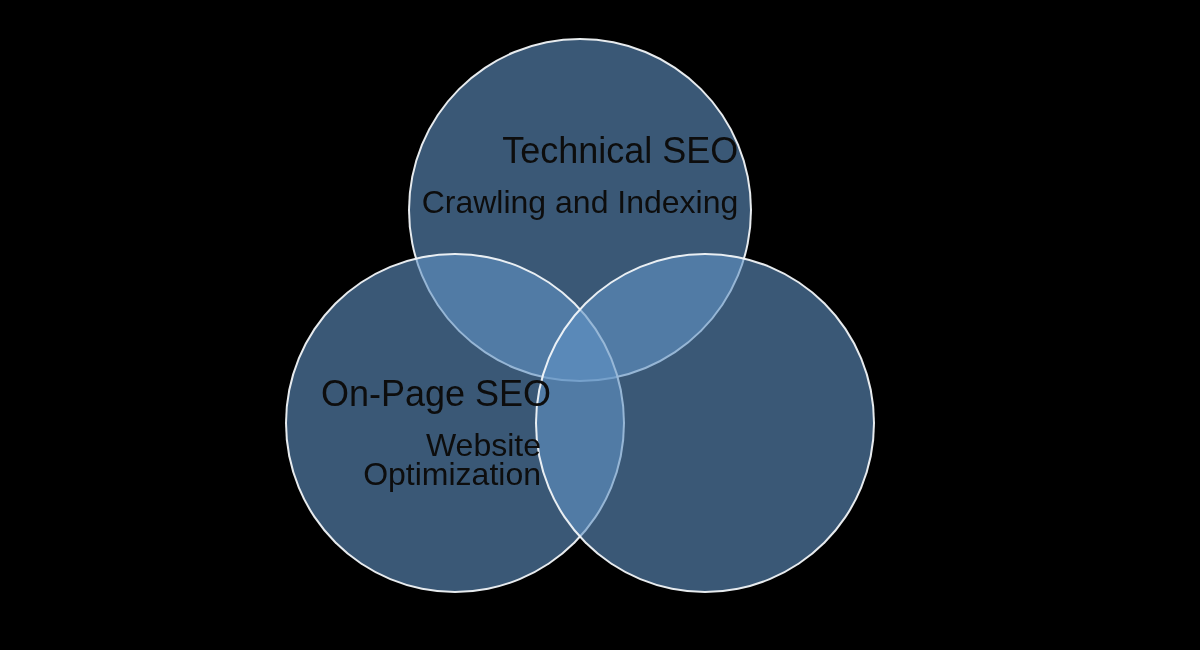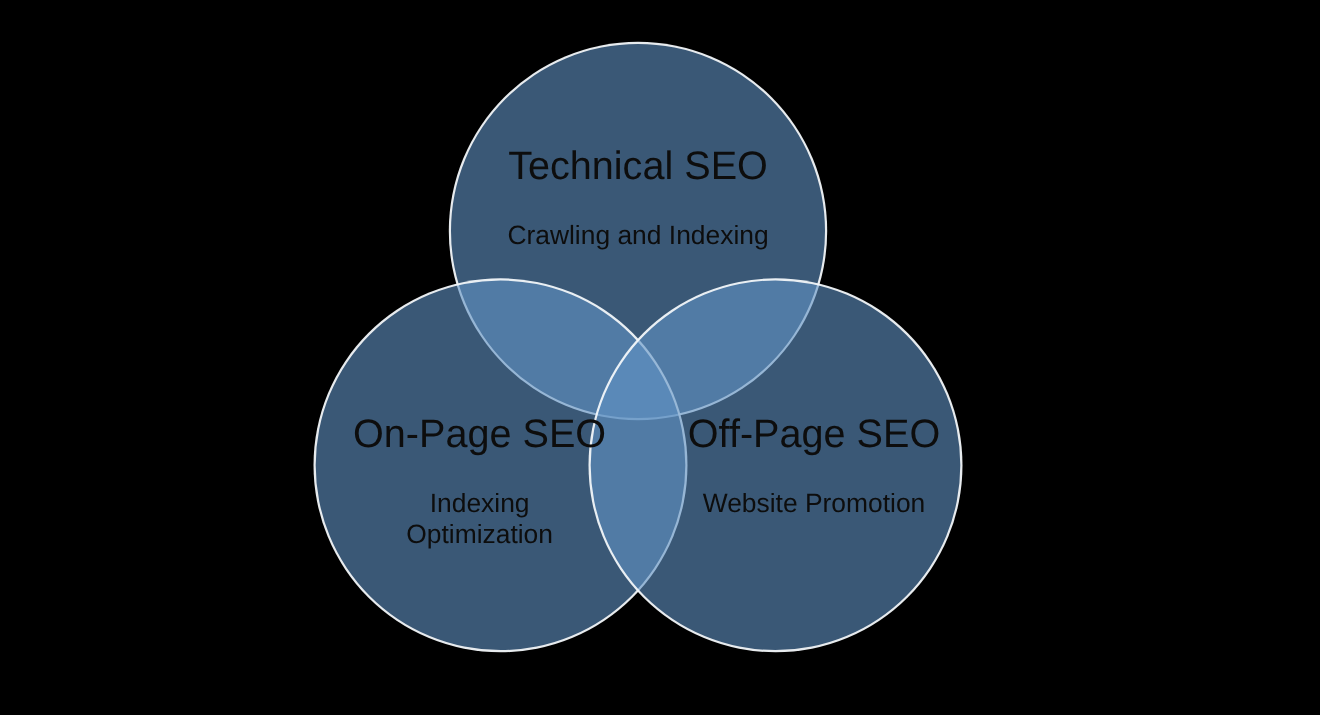--- a/index.html
+++ b/index.html
@@ -36,34 +36,34 @@
   }
   .circle-right {
     left: 535px;
     top: 253px;
     width: 340px;
     height: 340px;
   }
   .label {
     position: absolute;
     transform: translateX(-50%);
-    text-align: center;
+    text-align: right;
     color: #0d0d0d;
     z-index: 10;
   }
   .label .title {
     font-size: 36px;
     line-height: 42px;
     letter-spacing: 0px;
     white-space: nowrap;
   }
   .label .subtitle {
-    font-size: 24px;
+    font-size: 32px;
     line-height: 29px;
-    margin: 28px auto 0 auto;
+    margin: 16px auto 0 auto;
     max-width: 210px;
   }
   .label-top { left: 580px; top: 130px; }
   .label-top .subtitle {
     max-width: none;
     white-space: nowrap;
   }
   .label-left { left: 436px; top: 373px; }
   .label-right { left: 740px; top: 373px; }
 </style>
@@ -78,21 +78,17 @@
 
   <div class="circle circle-right"></div>
 
   <div class="label label-top">
     <div class="title">Technical SEO</div>
     <div class="subtitle">Crawling and Indexing</div>
   </div>
 
   <div class="label label-left">
     <div class="title">On-Page SEO</div>
-    <div class="subtitle">Indexing Optimization</div>
+    <div class="subtitle">Website Optimization</div>
   </div>
 
-  <div class="label label-right">
-    <div class="title">Off-Page SEO</div>
-    <div class="subtitle">Website Promotion</div>
-  </div>
 
 </div>
 
 </body></html>

